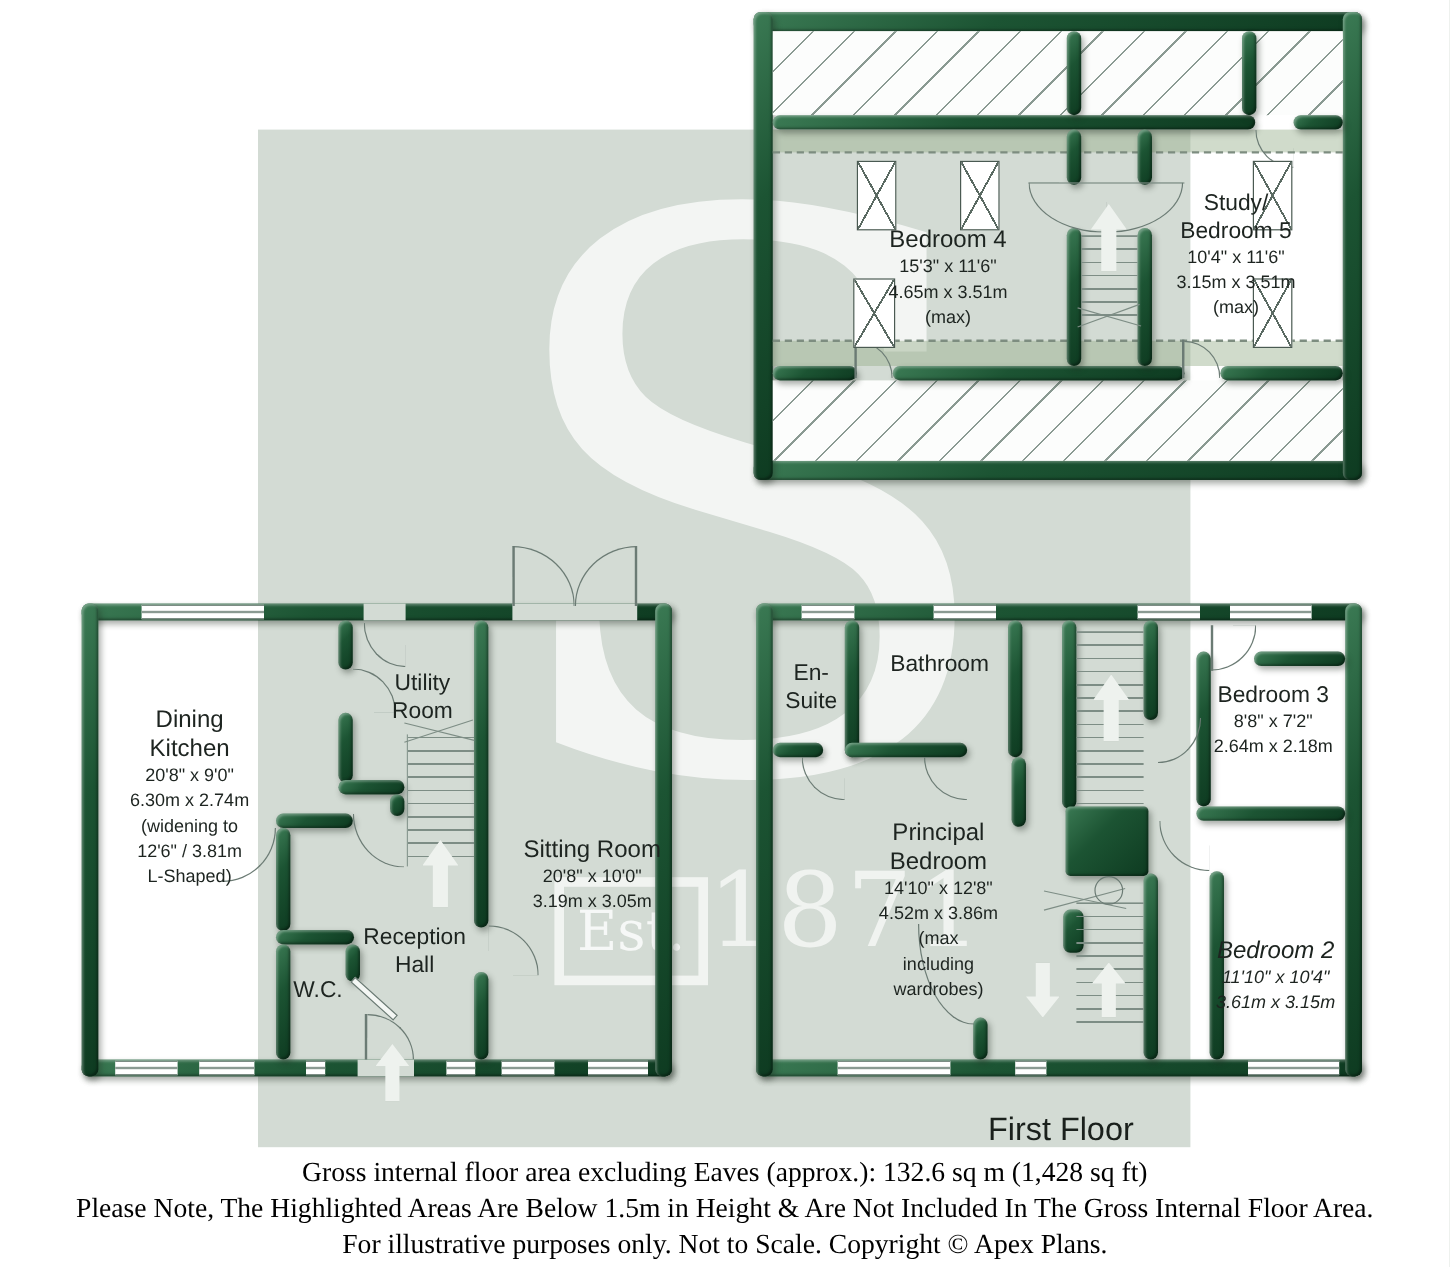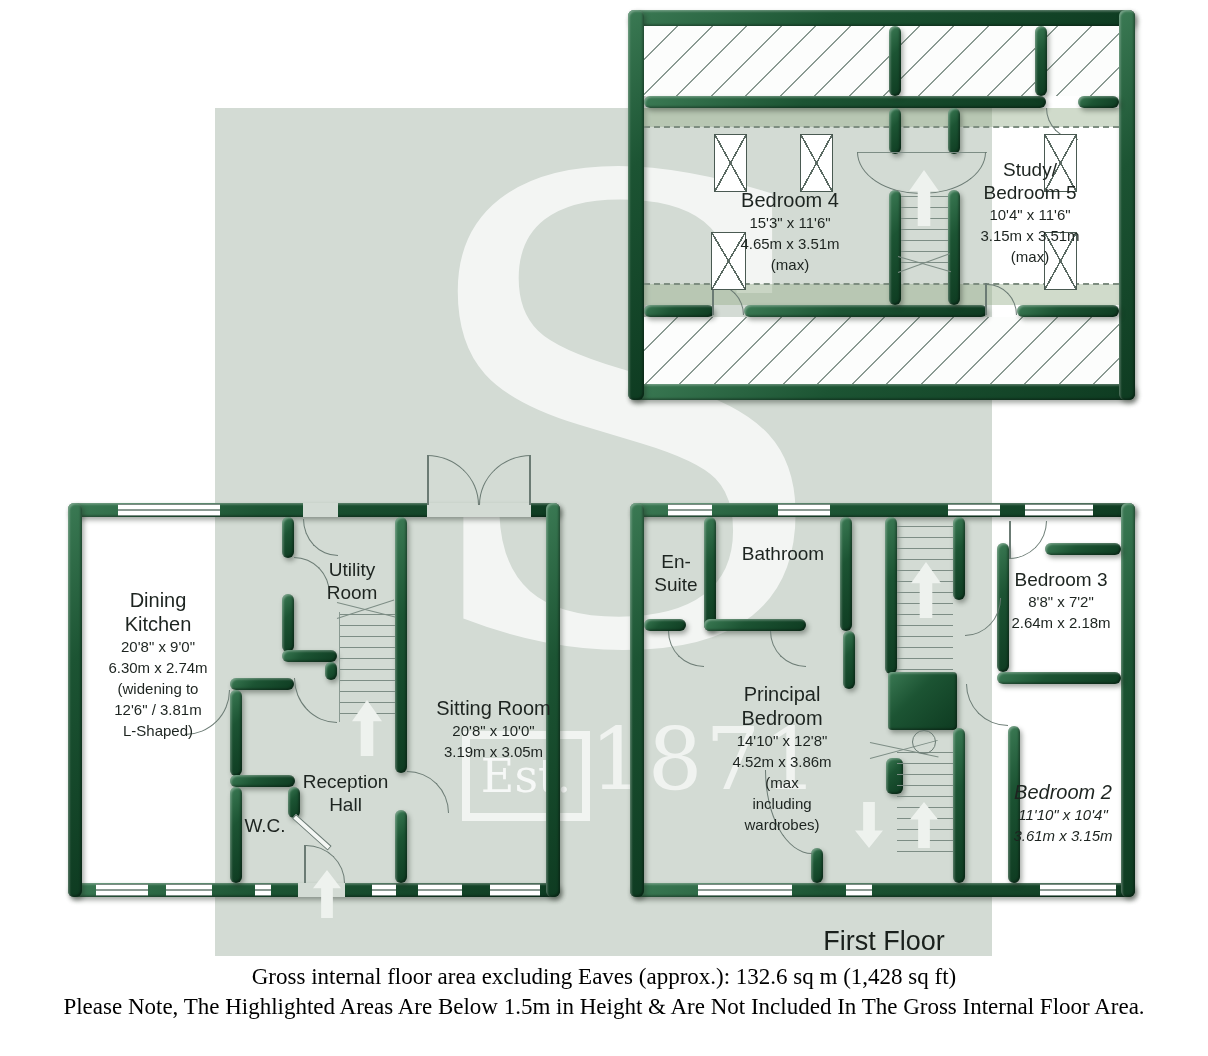--- a/index.html
+++ b/index.html
@@ -257,14 +257,15 @@
   </div>
   <div class="room-label" style="left:998px;top:780px;width:130px;font-style:italic;">
     <span class="nm">Bedroom 2</span>
     <span class="dm">11'10" x 10'4"</span>
     <span class="dm">3.61m x 3.15m</span>
   </div>
   <div class="floor-title" style="left:734px;top:926px;width:300px;">First Floor</div>
 
   <div class="notes" style="top:964px;">Gross internal floor area excluding Eaves (approx.): 132.6 sq m (1,428 sq ft)</div>
   <div class="notes" style="top:994px;">Please Note, The Highlighted Areas Are Below 1.5m in Height &amp; Are Not Included In The Gross Internal Floor Area.</div>
+  <div class="notes" style="top:1024px;">For illustrative purposes only. Not to Scale. Copyright © Apex Plans.</div>
 
 </div>
 
 </body></html>

